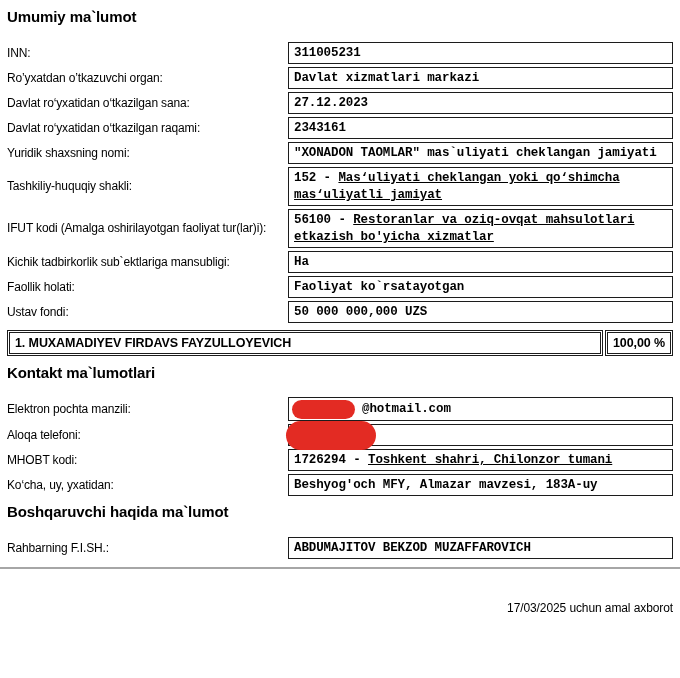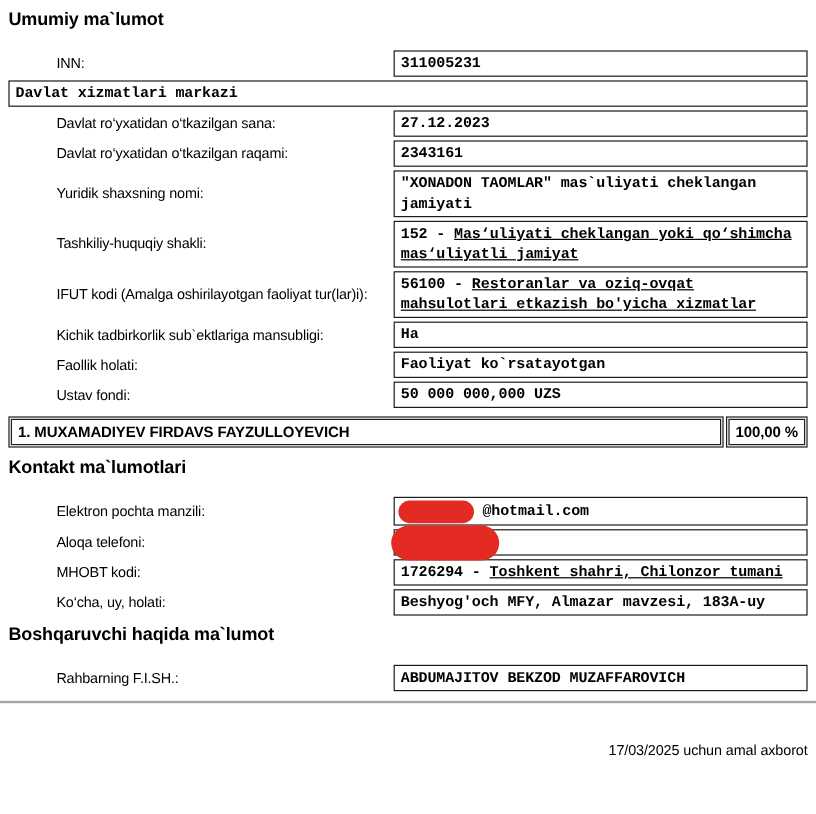--- a/index.html
+++ b/index.html
@@ -18,21 +18,21 @@
   #contacts-title{margin-top:8px;}
   #manager-title{margin-top:7px;}
 
   .rows{margin-top:16px;}
   .rows.contact-rows{margin-top:15px;}
   .rows.manager-rows{margin-top:16px;}
 
   .row{display:flex;align-items:center;margin-bottom:3px;}
   .row-label{
     flex:0 0 281px;font-size:12px;line-height:15px;
-    letter-spacing:-0.15px;padding-right:4px;box-sizing:border-box;margin-left:40px;
+    letter-spacing:-0.15px;padding-right:4px;box-sizing:border-box;
   }
   .row-value{
     flex:1 1 auto;box-sizing:border-box;min-height:22px;
     border:1px solid #1c1c1c;padding:2px 5px 1px 5px;
     font-size:12.5px;font-weight:700;line-height:17px;
     letter-spacing:-0.1px;background:#fff;font-family:Liberation Mono, monospace;
   }
   .lnk{color:#000;text-decoration:underline;cursor:pointer;}
 
   
@@ -72,20 +72,21 @@
   <h1 class="sec-title" id="general-title">Umumiy ma`lumot</h1>
 
   <div class="rows">
 
     <div class="row">
       <div class="row-label">INN:</div>
       <div class="row-value">311005231</div>
     </div>
 
     <div class="row">
+      <div class="row-label">Ro’yxatdan o’tkazuvchi organ:</div>
       <div class="row-value">Davlat xizmatlari markazi</div>
     </div>
 
     <div class="row">
       <div class="row-label">Davlat ro‘yxatidan o‘tkazilgan sana:</div>
       <div class="row-value">27.12.2023</div>
     </div>
 
     <div class="row">
       <div class="row-label">Davlat ro‘yxatidan o‘tkazilgan raqami:</div>
@@ -153,21 +154,21 @@
         <span class="redaction phone-redaction"></span>
       </div>
     </div>
 
     <div class="row">
       <div class="row-label">MHOBT kodi:</div>
       <div class="row-value"><span>1726294 - </span><a class="lnk">Toshkent shahri, Chilonzor tumani</a></div>
     </div>
 
     <div class="row">
-      <div class="row-label">Ko‘cha, uy, holati:</div>
+      <div class="row-label">Ko‘cha, uy, yxatidan:</div>
       <div class="row-value">Beshyog'och MFY, Almazar mavzesi, 183A-uy</div>
     </div>
 
   </div>
 
   <h1 class="sec-title" id="manager-title">Boshqaruvchi haqida ma`lumot</h1>
 
   <div class="rows manager-rows">
     <div class="row">
       <div class="row-label">Rahbarning F.I.SH.:</div>

